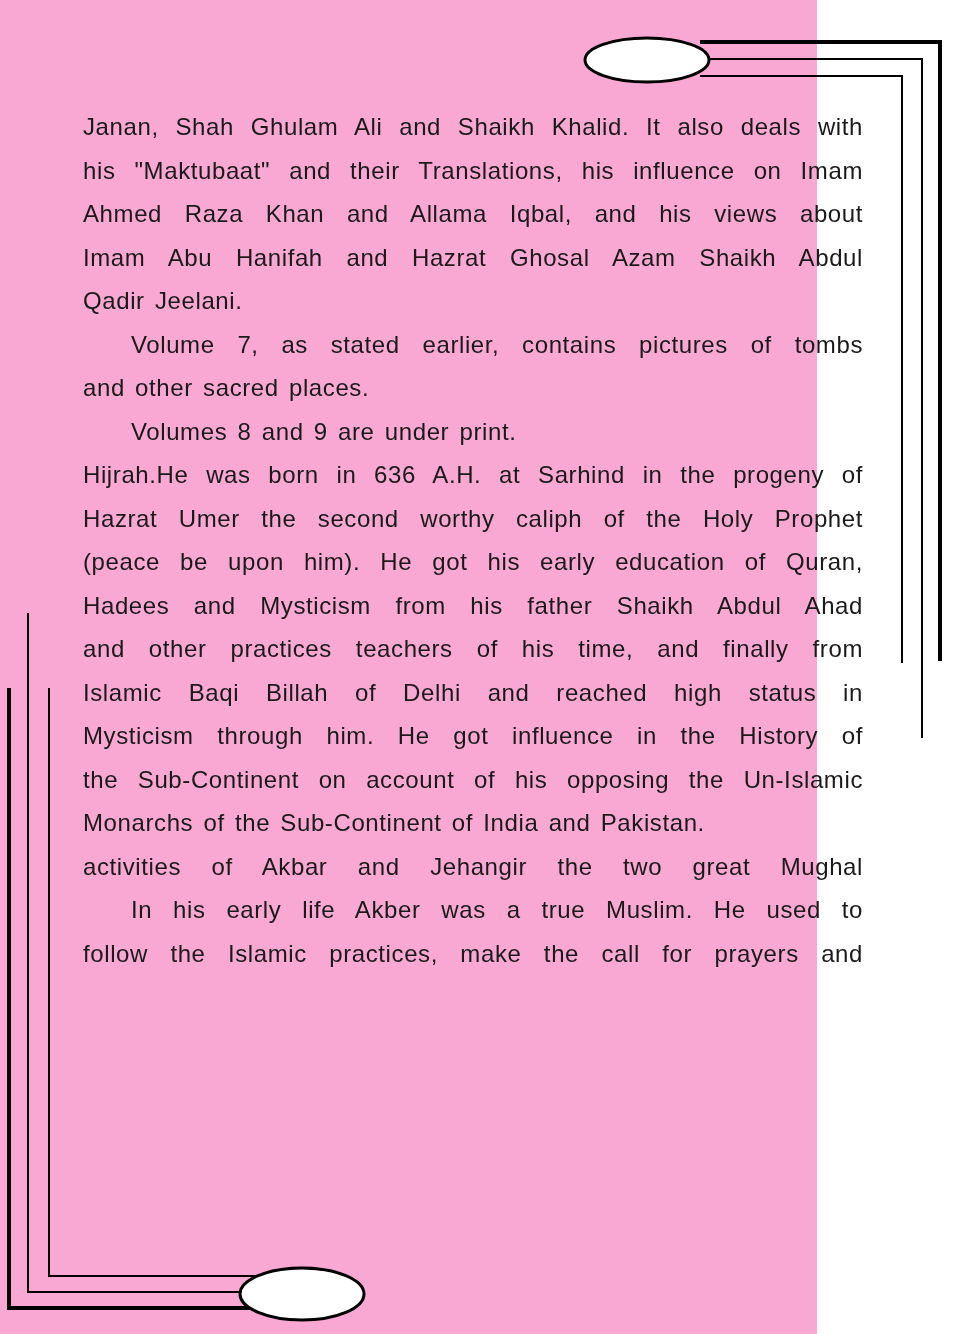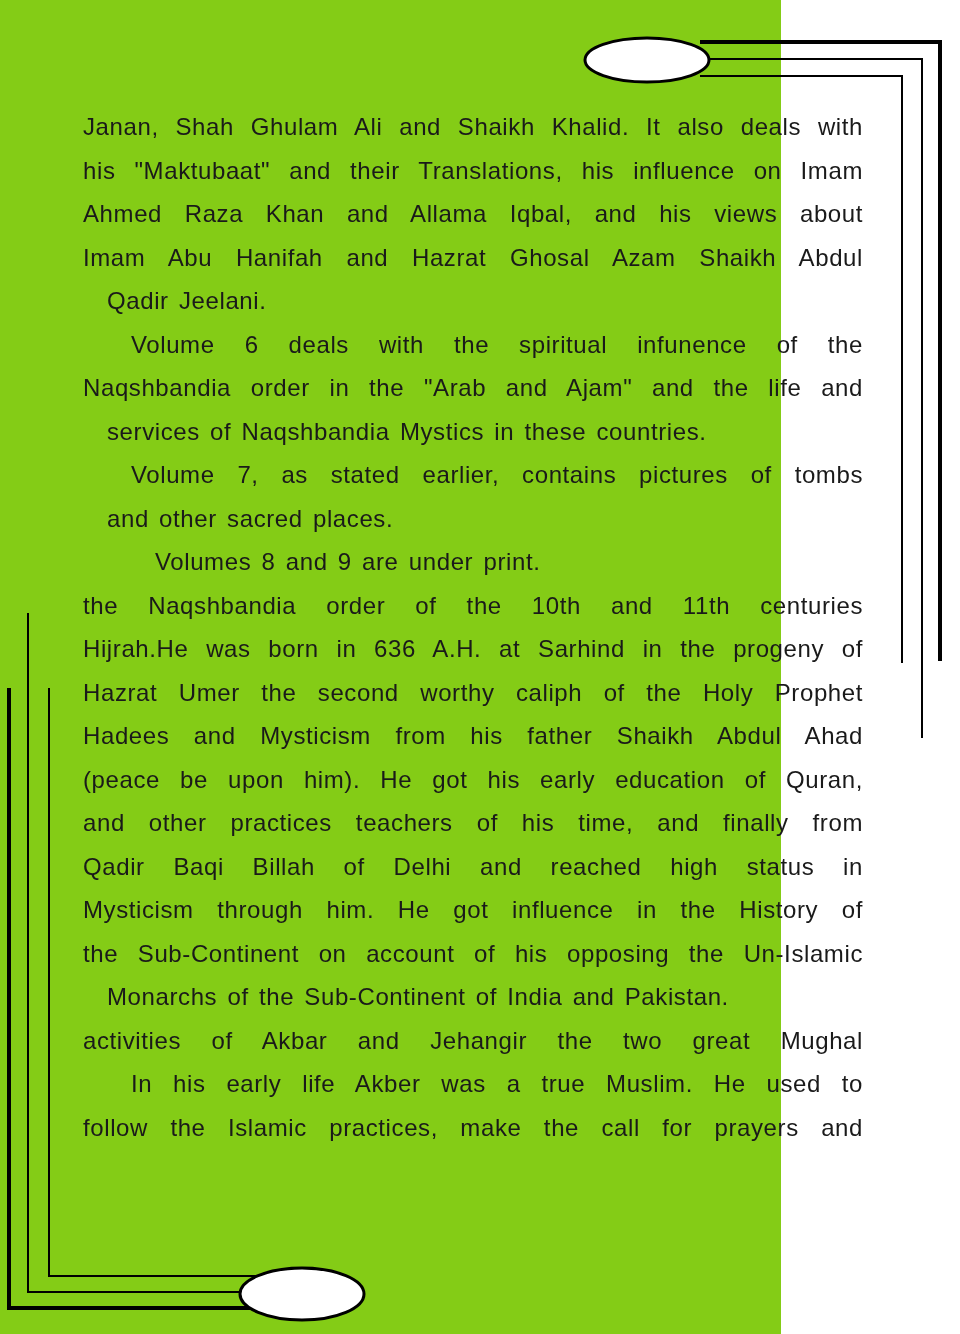--- a/index.html
+++ b/index.html
@@ -1,17 +1,17 @@
 <!DOCTYPE html>
 <html><head>
   <meta charset="utf-8">
   <style>
     html, body { margin: 0; padding: 0; background: #ffffff; }
     body { width: 960px; height: 1334px; position: relative; overflow: hidden; }
-    .page { position: absolute; left: 0; top: 0; width: 781px; height: 1334px; background: #84cc16; }
+    .page { position: absolute; left: 0; top: 0; width: 781px; height: 1334px; background: #f9a8d4; padding-left: 36px; }
     .frame { position: absolute; left: 0; top: 0; width: 960px; height: 1334px; pointer-events: none; }
     .text-block {
       position: absolute;
       left: 83px;
       top: 105px;
       width: 780px;
       font-family: "Liberation Sans", sans-serif;
       font-size: 24px;
       color: #1a1a1a;
       line-height: 43.5px;
@@ -23,21 +23,21 @@
       text-align: justify;
       text-align-last: left;
     }
     .line {
       display: block;
       text-align: justify;
       text-align-last: justify;
       white-space: nowrap;
       height: 43.5px;
     }
-    .line.last { text-align-last: left; margin-left: 24px; }
+    .line.last { text-align-last: left; }
     .line.indent { padding-left: 48px; }
   </style>
 </head>
 <body>
 
 <div class="page">
 
   <svg class="frame" width="960" height="1334" viewBox="0 0 960 1334" xmlns="http://www.w3.org/2000/svg">
 
     <g fill="none" stroke="#000">
@@ -60,43 +60,37 @@
   <div class="text-block">
 
     <div class="para">
       <span class="line">Janan, Shah Ghulam Ali and Shaikh Khalid. It also deals with</span>
       <span class="line">his "Maktubaat" and their Translations, his influence on Imam</span>
       <span class="line">Ahmed Raza Khan and Allama Iqbal, and his views about</span>
       <span class="line">Imam Abu Hanifah and Hazrat Ghosal Azam Shaikh Abdul</span>
       <span class="line last">Qadir  Jeelani.</span>
     </div>
 
-    <div class="para">
-      <span class="line indent">Volume 6 deals with the spiritual infunence of the</span>
-      <span class="line">Naqshbandia order in the "Arab and Ajam" and the life and</span>
-      <span class="line last">services of Naqshbandia Mystics in these countries.</span>
-    </div>
 
     <div class="para">
       <span class="line indent">Volume 7, as stated earlier, contains pictures of tombs</span>
       <span class="line last">and other sacred places.</span>
     </div>
 
     <div class="para">
       <span class="line indent last">Volumes 8 and 9 are under print.</span>
     </div>
 
     <div class="para">
-      <span class="line">the Naqshbandia order of the 10th and 11th centuries</span>
       <span class="line">Hijrah.He was born in 636 A.H. at Sarhind in the progeny of</span>
       <span class="line">Hazrat Umer the second worthy caliph of the Holy Prophet</span>
+      <span class="line">(peace be upon him). He got his early education of Quran,</span>
       <span class="line">Hadees and Mysticism from his father Shaikh Abdul Ahad</span>
-      <span class="line">(peace be upon him). He got his early education of Quran,</span>
       <span class="line">and other practices teachers of his time, and finally from</span>
-      <span class="line">Qadir Baqi Billah of Delhi and reached high status in</span>
+      <span class="line">Islamic Baqi Billah of Delhi and reached high status in</span>
       <span class="line">Mysticism through him. He got influence in the History of</span>
       <span class="line">the Sub-Continent on account of his opposing the Un-Islamic</span>
       <span class="line last">Monarchs of the Sub-Continent of India and Pakistan.</span>
       <span class="line">activities of Akbar and Jehangir the two great Mughal</span>
     </div>
 
     <div class="para">
       <span class="line indent">In his early life Akber was a true Muslim. He used to</span>
       <span class="line">follow the Islamic practices, make the call for prayers and</span>
     </div>

